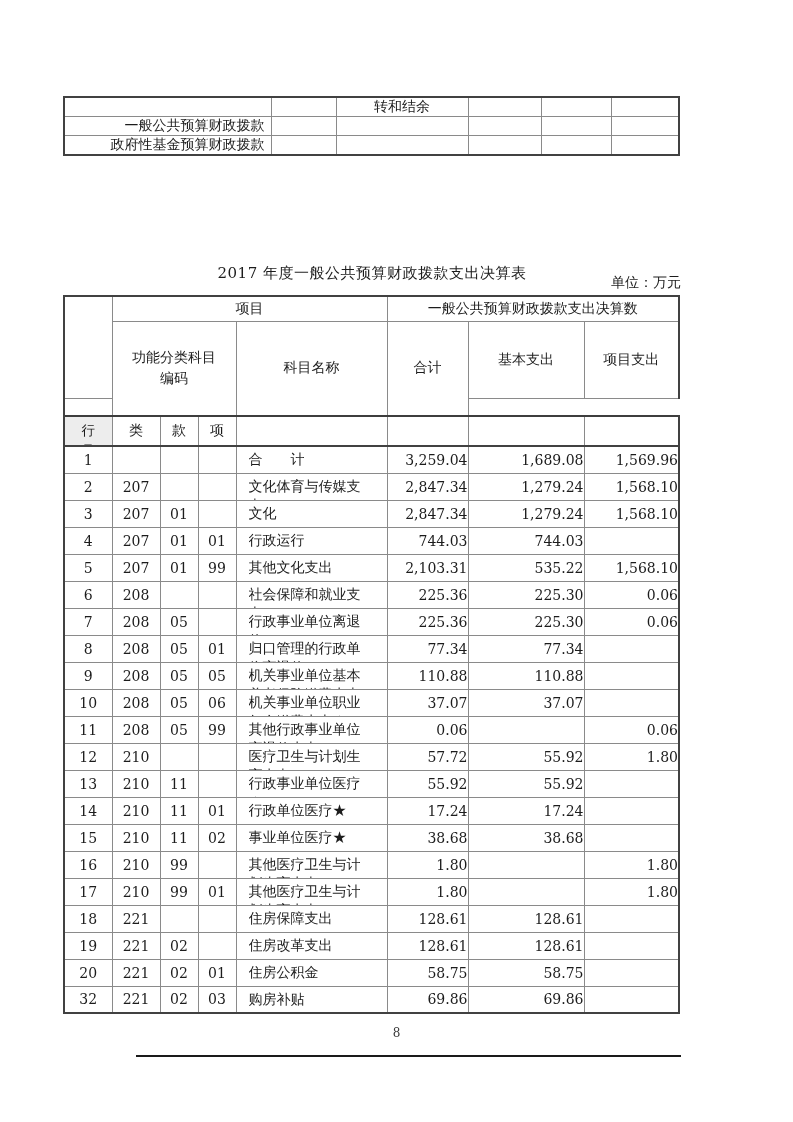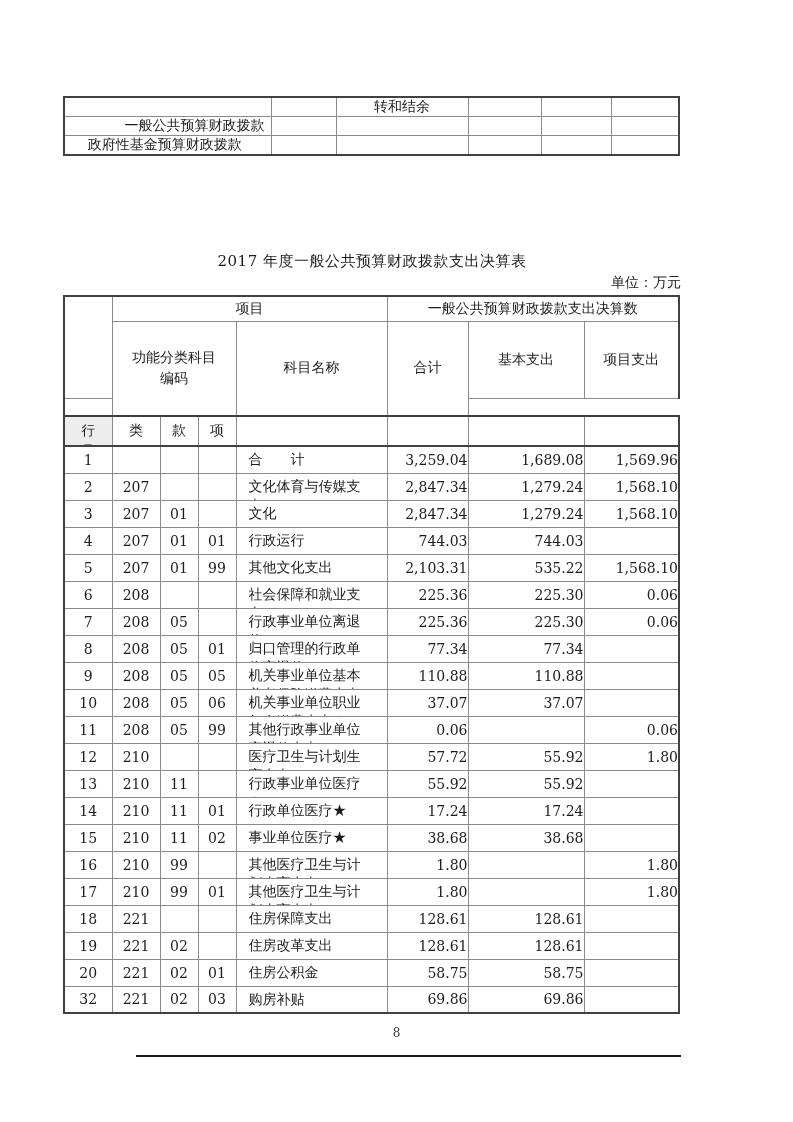--- a/index.html
+++ b/index.html
@@ -4,27 +4,27 @@
 <style>
   html,body{margin:0;padding:0;background:#ffffff;}
   .page{position:relative;width:793px;height:1122px;background:#ffffff;overflow:hidden;
         font-family:"DejaVu Serif","Liberation Serif",serif;color:#1c1c1c;}
 
   table{border-collapse:collapse;table-layout:fixed;}
 
   
   .top-table{position:absolute;left:63px;top:96px;width:615px;border:2px solid #414141;padding-left:9px;}
   .top-table td{border:1px solid #8a8a8a;font-size:14px;overflow:hidden;padding:0;}
-  .top-table tr.r3 td{border-bottom:2px solid #414141;text-align:center;}
+  .top-table tr.r3 td{border-bottom:2px solid #414141;}
   .top-table td.lbl{text-align:right;padding-right:6px;}
   .top-table td.ctr{text-align:center;}
   .top-table td.val{text-align:right;vertical-align:bottom;padding:0 7px 3px 0;font-size:13.5px;}
 
   
-  .sec-title{position:absolute;left:63px;top:252px;width:618px;text-align:center;
+  .sec-title{position:absolute;left:63px;top:264px;width:618px;text-align:center;
              font-size:15px;letter-spacing:.5px;}
   .unit-label{position:absolute;left:63px;top:274px;width:618px;text-align:right;font-size:14px;}
 
   
   .main-table{position:absolute;left:63px;top:295px;width:615px;}
   .main-table td{border:1px solid #8a8a8a;overflow:hidden;padding:0;font-size:14px;}
   .bl2{border-left:2px solid #414141 !important;}
   .br2{border-right:2px solid #414141 !important;}
   .bt2{border-top:2px solid #414141 !important;}
   .main-table tr.h3row td{border-top:2px solid #3d3d3d;border-bottom:2px solid #5a5a5a;}

